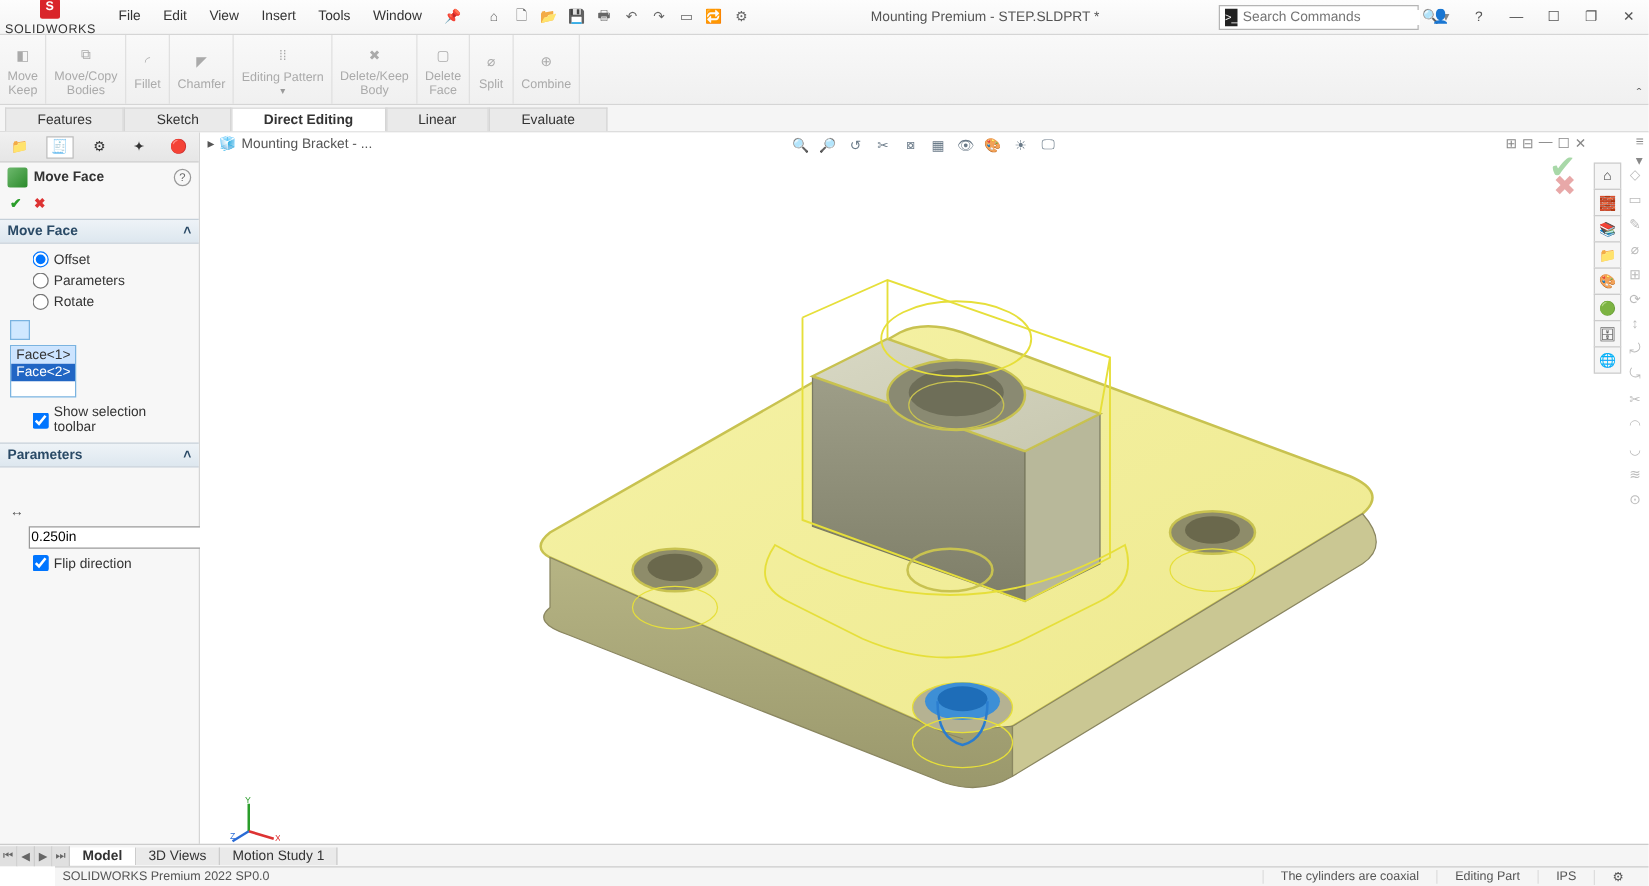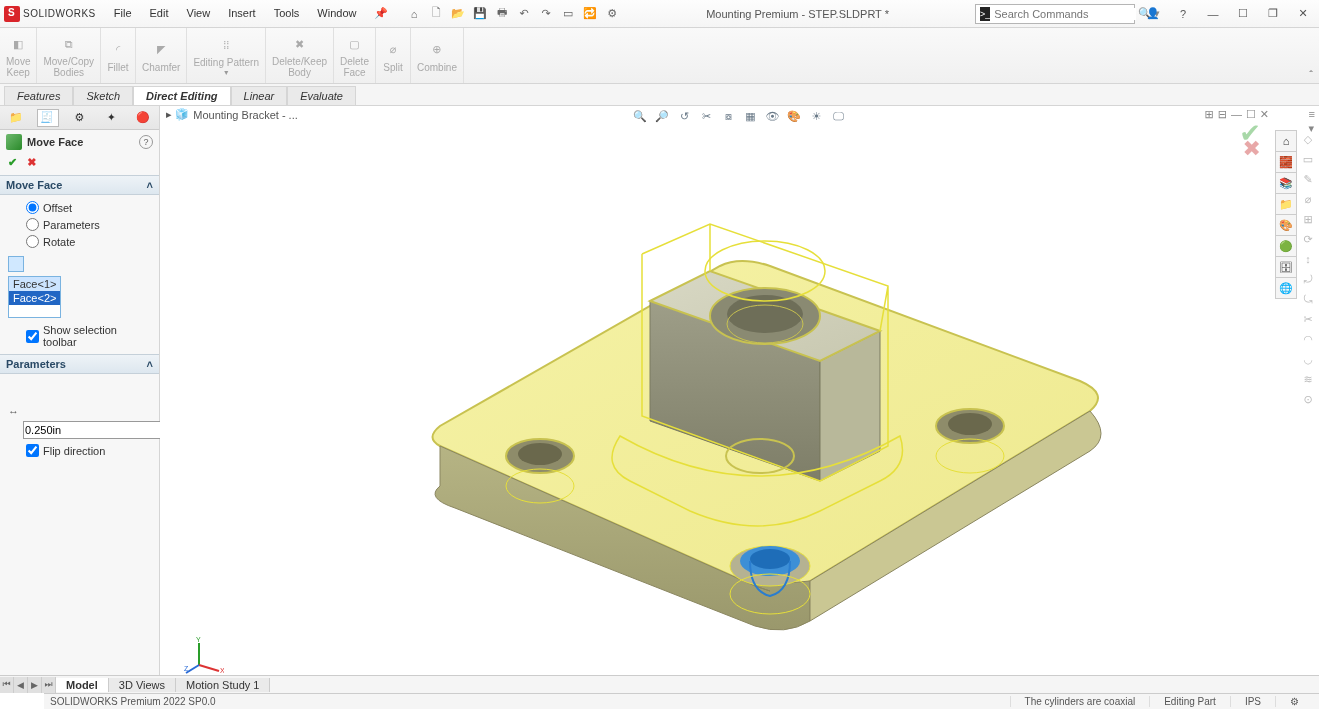--- a/index.html
+++ b/index.html
@@ -1,20 +1,20 @@
 <!DOCTYPE html>
 <html><head>
 <meta charset="utf-8">
 <style>
 * { box-sizing: border-box; margin: 0; padding: 0; font-family: "Segoe UI", Tahoma, sans-serif; }
 body { width: 1319px; height: 709px; background: #fff; overflow: hidden; font-size: 11px; color: #333; position: relative; }
 
 
 .titlebar { height: 28px; background: linear-gradient(#fdfdfd,#f5f5f5); border-bottom: 1px solid #d5d5d5; display: flex; align-items: center; padding: 0 4px; }
-.logo { display: flex; align-items: center; gap: 3px; margin-right: 10px; }
+.logo { display: flex; align-items: center; gap: 3px; margin-right: 10px; flex-direction: column; }
 .logo-icon { width: 16px; height: 16px; background: #d9252a; border-radius: 2px; position: relative; }
 .logo-icon::after { content: "S"; position: absolute; color: #fff; font-weight: bold; font-size: 10px; left: 4px; top: 1px; }
 .logo-text { font-size: 10px; letter-spacing: 0.5px; }
 .menu { display: flex; gap: 2px; }
 .menu-item { padding: 3px 8px; cursor: pointer; }
 .qat { display: flex; gap: 6px; margin-left: 10px; align-items: center; }
 .qat .ico { width: 16px; height: 16px; display: flex; align-items: center; justify-content: center; color: #666; }
 .title-center { flex: 1; text-align: center; color: #555; }
 .title-right { display: flex; align-items: center; gap: 6px; }
 .search-wrap { display: flex; align-items: center; border: 1px solid #b5b5b5; background: #fff; padding: 1px 4px; height: 20px; width: 160px; }
@@ -25,21 +25,21 @@
 
 
 .ribbon { height: 56px; background: linear-gradient(#f9f9f9,#f0f0f0); border-bottom: 1px solid #d5d5d5; display: flex; align-items: stretch; position: relative; }
 .ribbon-group { display: flex; flex-direction: column; align-items: center; justify-content: center; padding: 2px 6px; border-right: 1px solid #e0e0e0; color: #aaa; }
 .ribbon-group .big-ico { width: 22px; height: 22px; margin-bottom: 1px; display: flex; align-items: center; justify-content: center; }
 .ribbon-group .lbl { font-size: 10px; line-height: 1.1; text-align: center; }
 .ribbon-collapse { position: absolute; right: 6px; bottom: 2px; color: #666; }
 
 
 .tabstrip { height: 22px; background: #f5f5f5; border-bottom: 1px solid #d5d5d5; display: flex; align-items: flex-end; padding-left: 4px; }
-.tab { padding: 3px 12px; border: 1px solid transparent; border-bottom: none; font-size: 11px; color: #333; cursor: pointer; font-style: italic; }
+.tab { padding: 3px 25px; border: 1px solid transparent; border-bottom: none; font-size: 11px; color: #333; cursor: pointer; }
 .tab.active { background: #fff; border-color: #d5d5d5; font-weight: bold; }
 .tab.soft { background: #eaeaea; border-color: #d5d5d5; }
 
 
 .main { display: flex; height: 581px; position: relative; }
 .leftpanel { width: 160px; background: #f7f7f7; border-right: 1px solid #d5d5d5; display: flex; flex-direction: column; }
 .lp-tabs { height: 24px; background: linear-gradient(#f0f0f0,#e6e6e6); border-bottom: 1px solid #ccc; display: flex; align-items: center; justify-content: space-around; }
 .lp-tabs .t { width: 22px; height: 18px; display: flex; align-items: center; justify-content: center; border: 1px solid transparent; }
 .lp-tabs .t.active { background: #fff; border-color: #bbb; }
 

